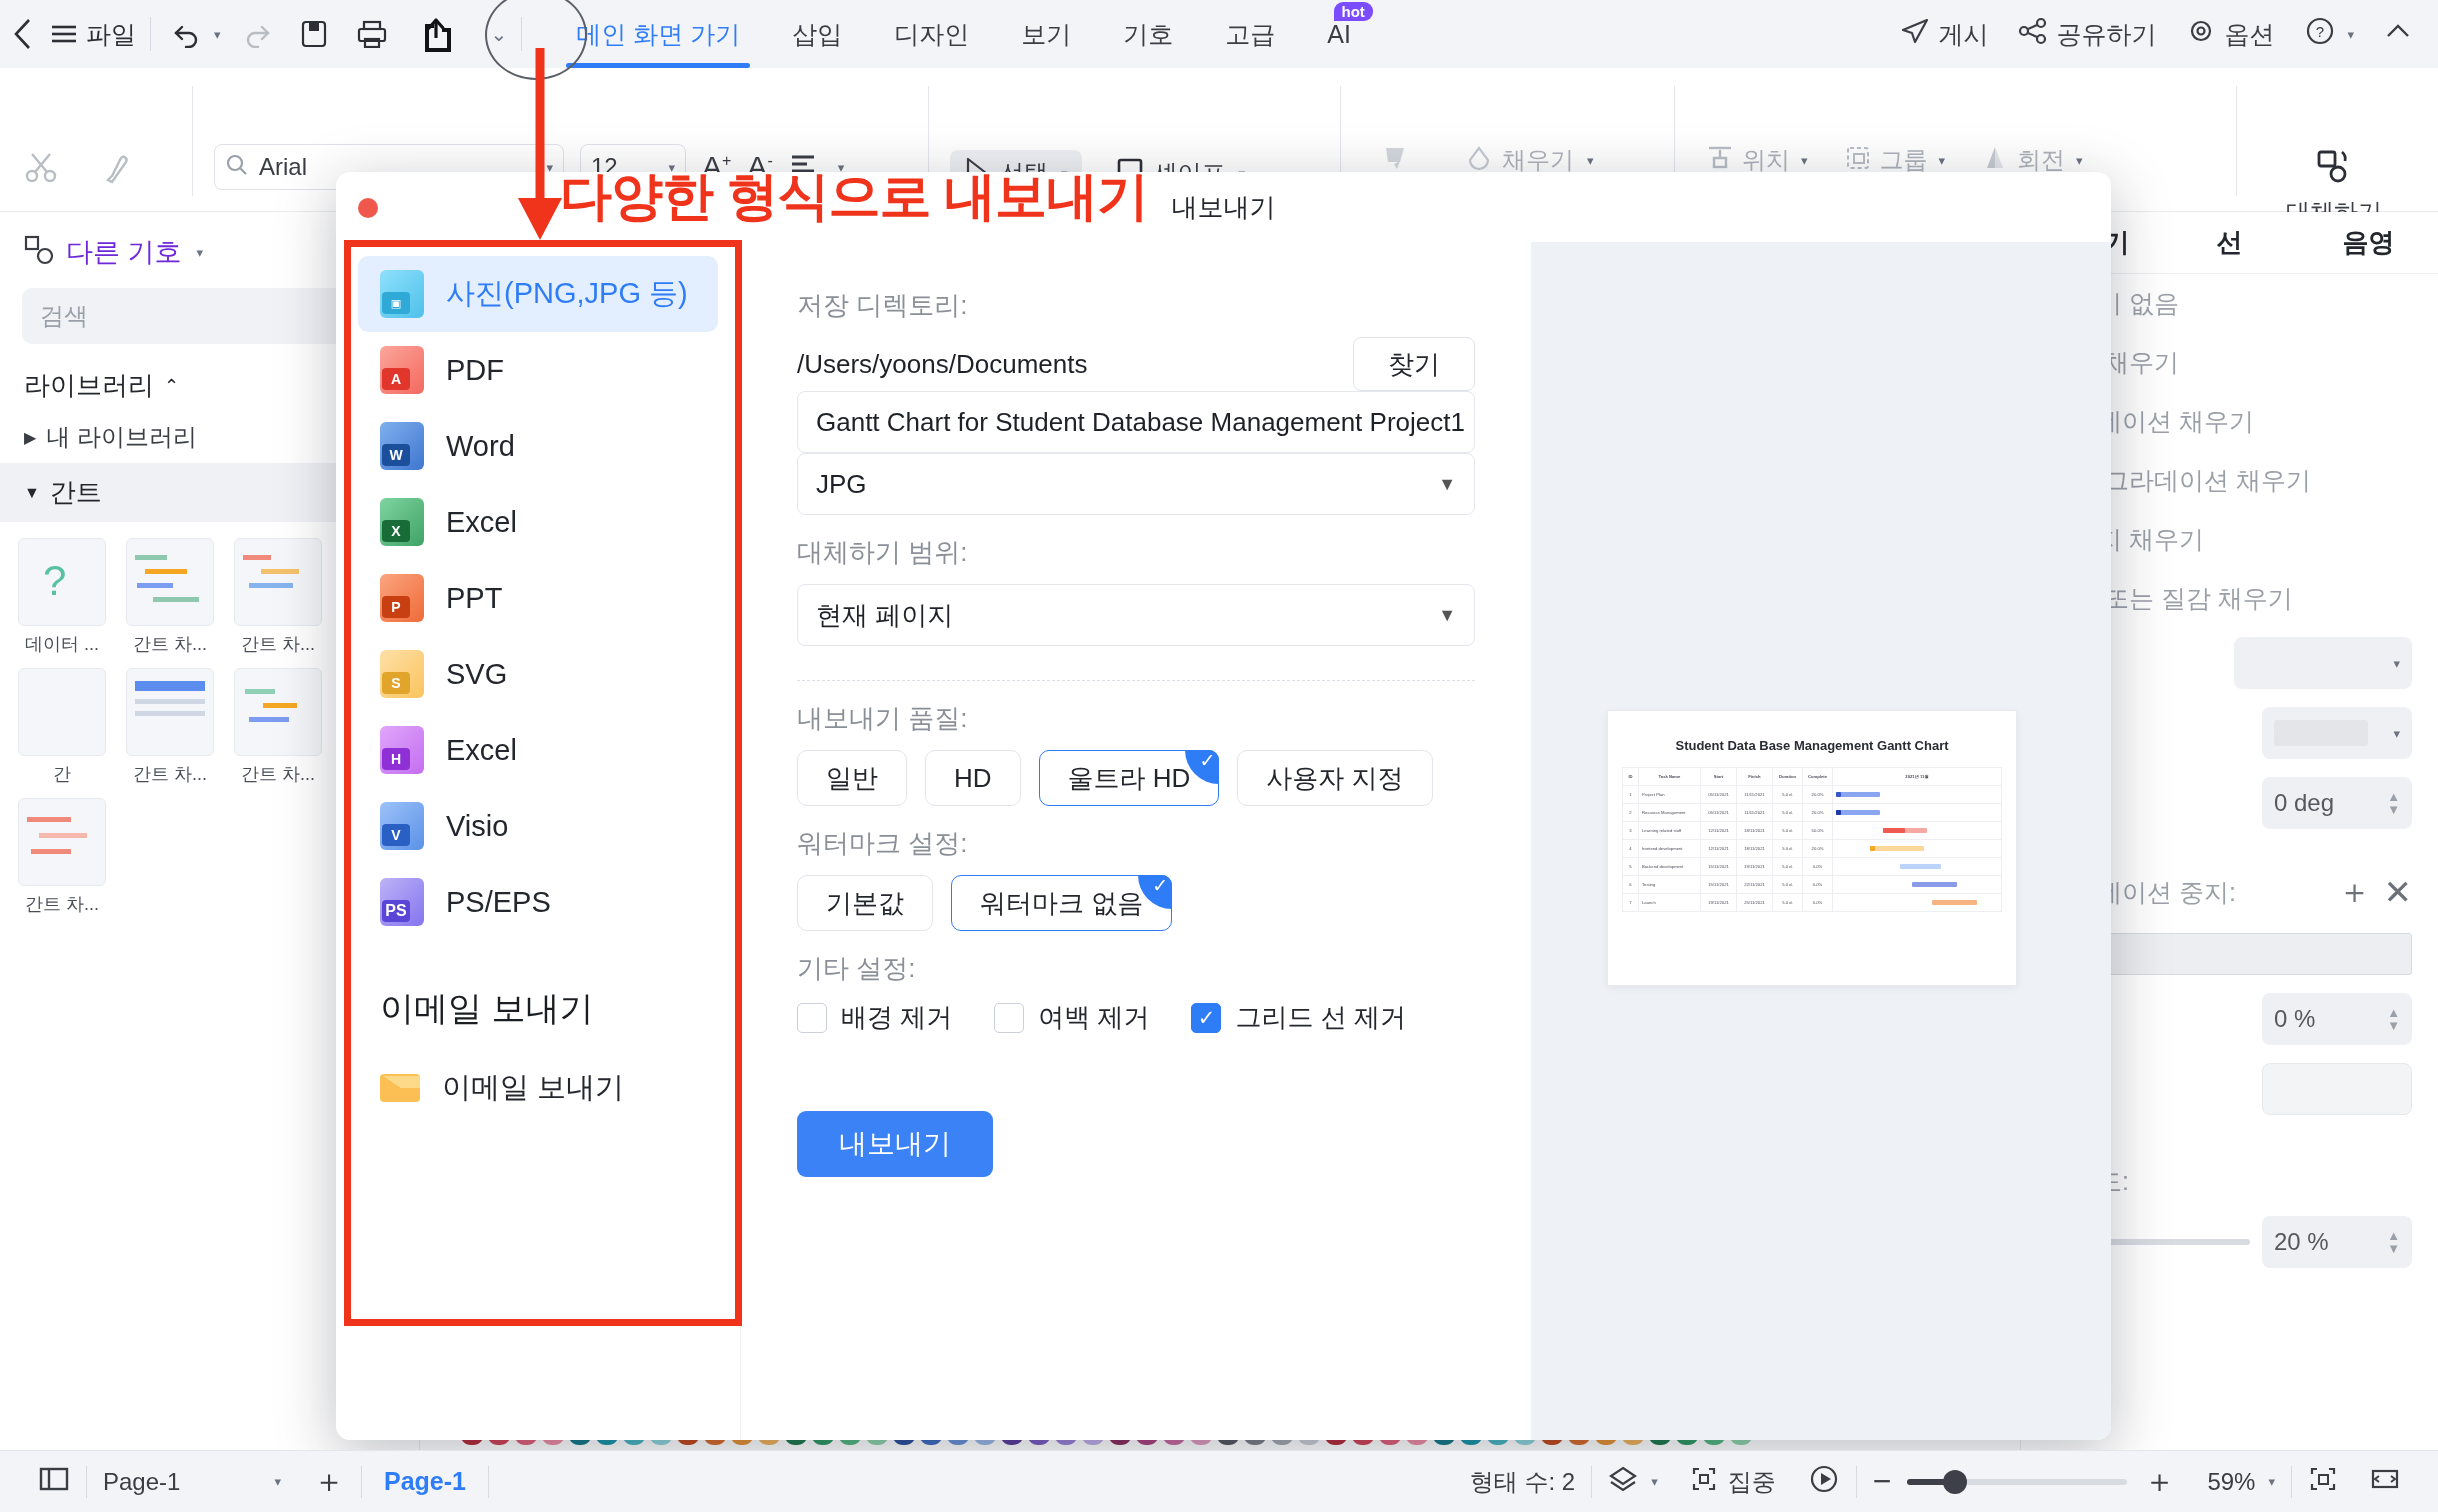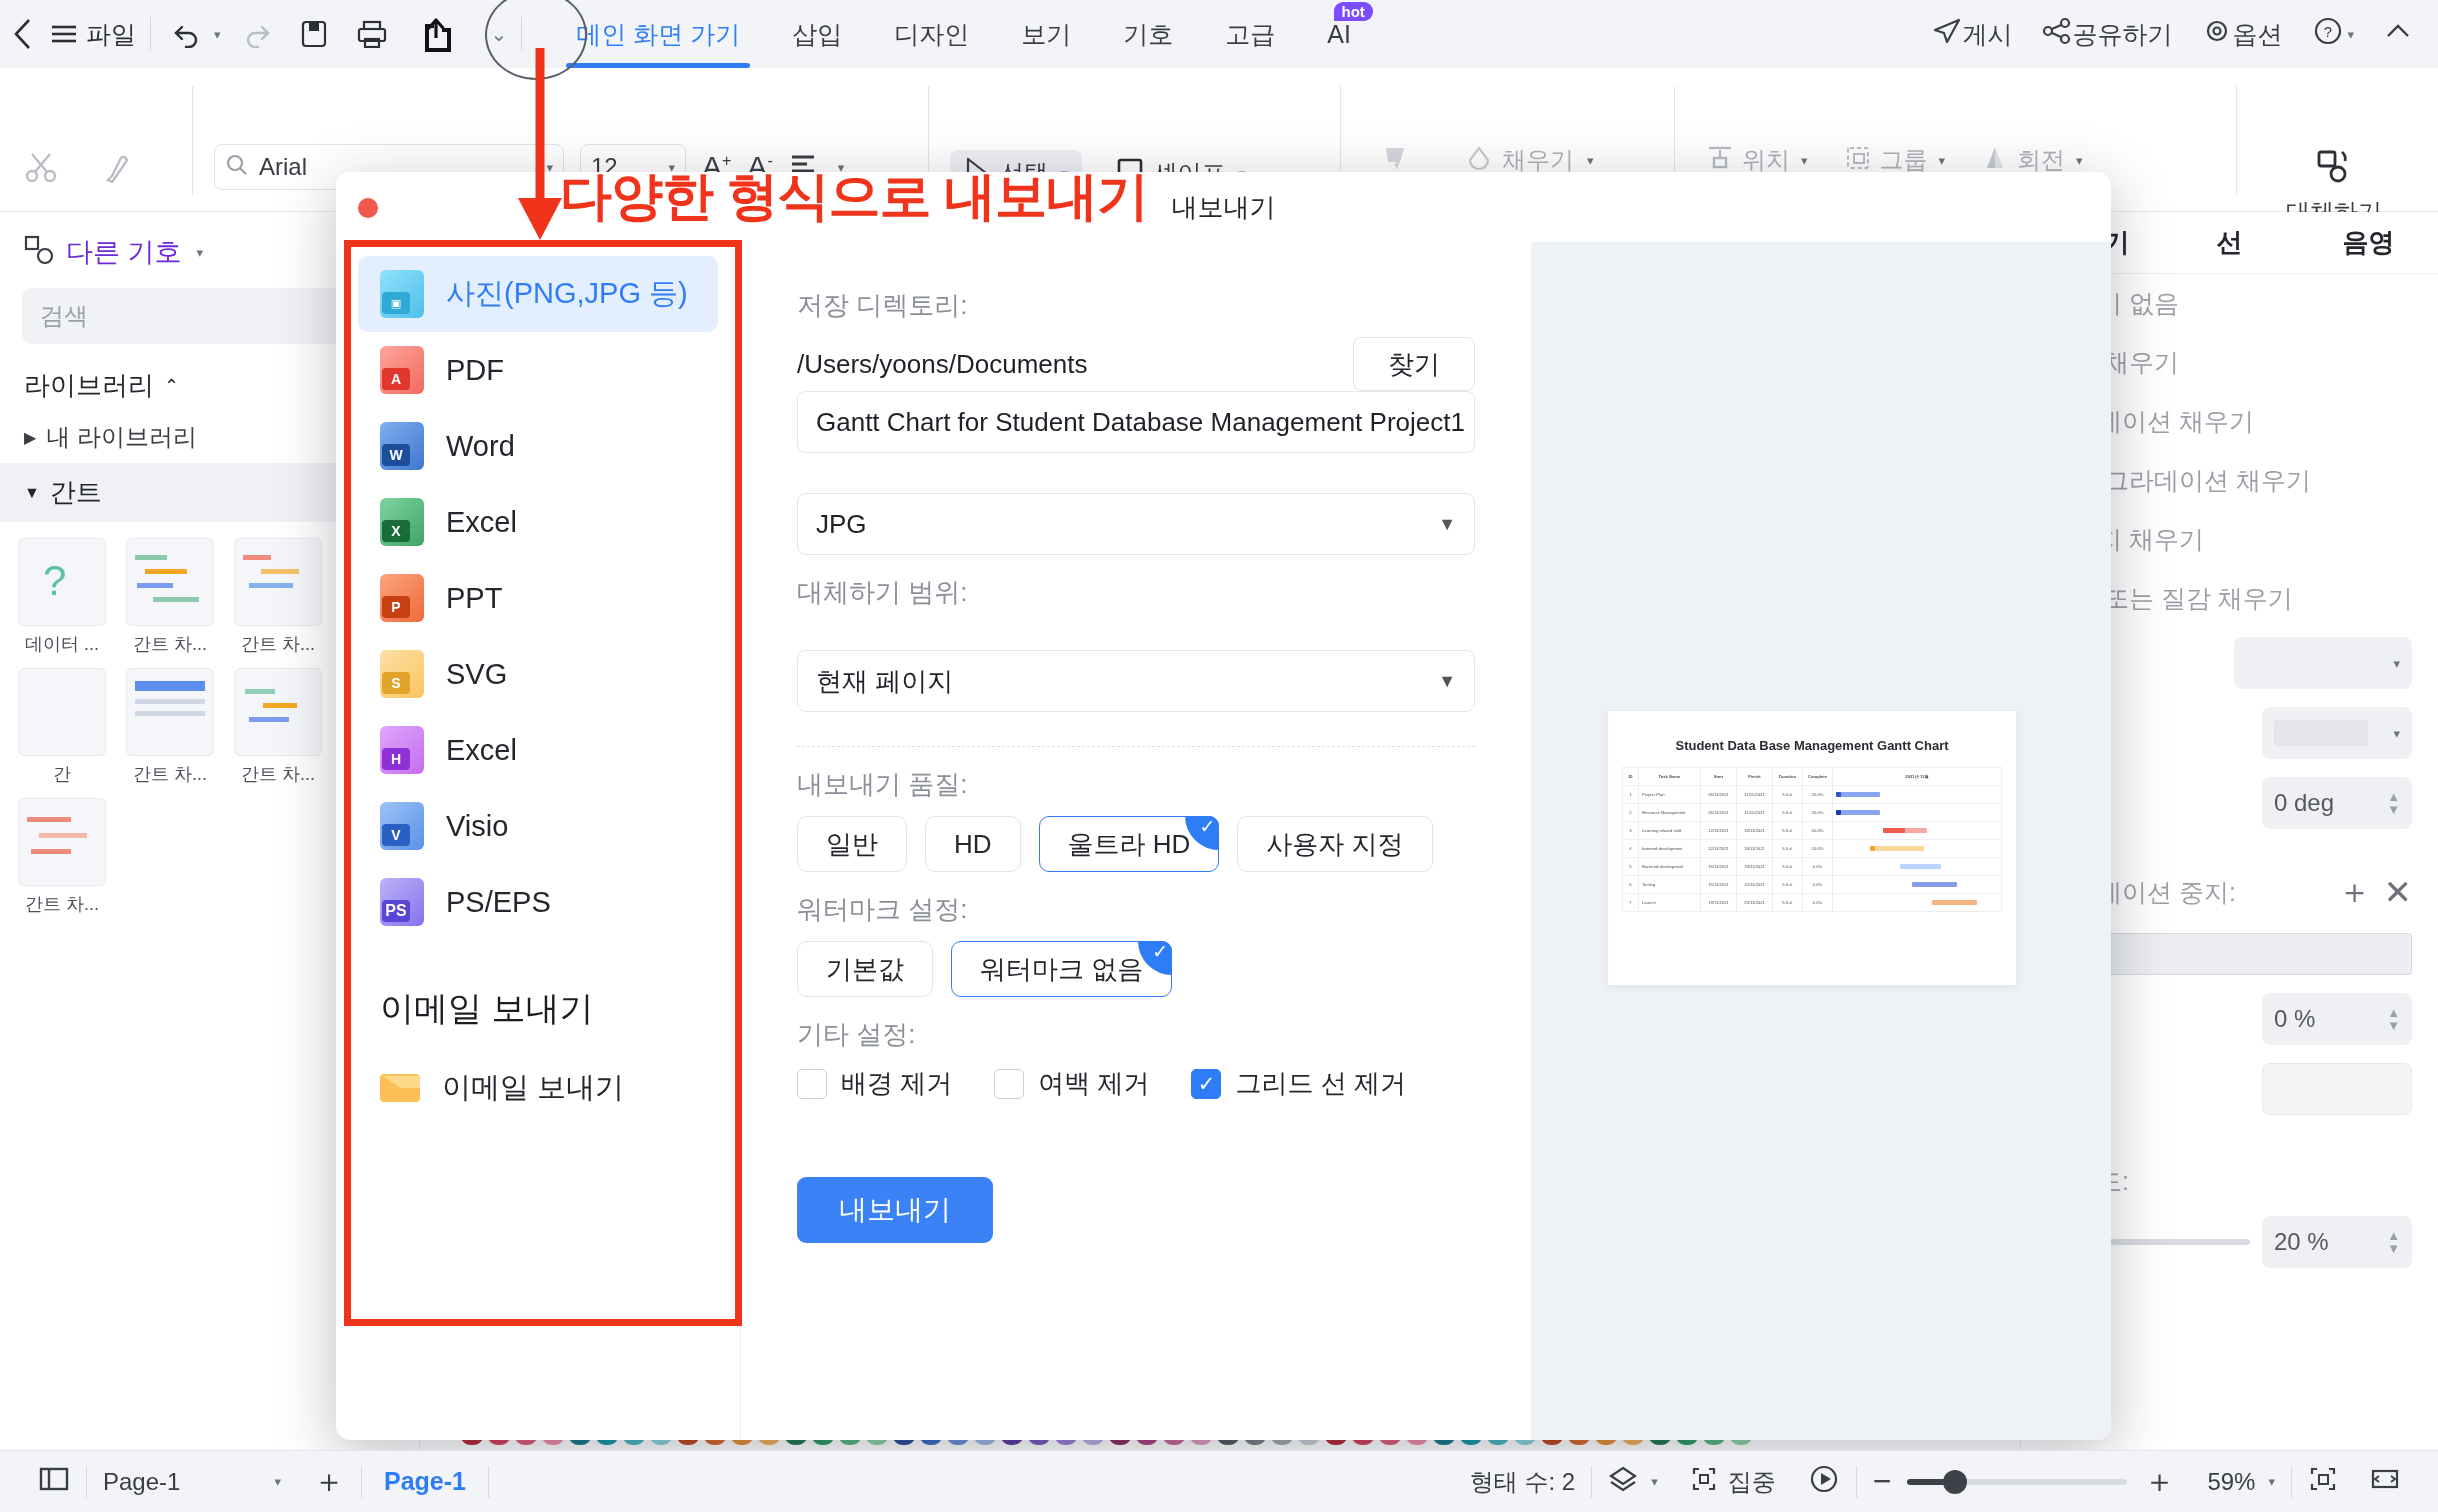--- a/index.html
+++ b/index.html
@@ -34,21 +34,21 @@
     background:#2f7df6; border-radius:3px;
   }
   .ai-badge {
     position:absolute; top:2px; right:4px; background:#7b4dff; color:#fff;
     font-size:15px; padding:1px 8px; border-radius:9px 9px 9px 0; font-weight:bold;
   }
   .topbar-right {
     position:absolute; right:14px; top:0; height:68px; display:flex; align-items:center; gap:6px;
   }
   .tr-item {
-    display:flex; align-items:center; gap:0; padding:0 12px; height:48px;
+    display:flex; align-items:center; gap:8px; padding:0 12px; height:48px;
     font-size:25px; color:#3a3d44; cursor:pointer; white-space:nowrap;
   }
 
   
   .ribbon {
     position:absolute; left:0; top:68px; width:2438px; height:144px;
     background:#ffffff; border-bottom:1px solid #e8eaee;
   }
   .rb-sep { position:absolute; top:18px; width:1px; height:110px; background:#e3e6eb; }
   .rb-grp { position:absolute; top:70px; }
@@ -158,21 +158,21 @@
     height:62px; border:1px solid #e4e7ec; border-radius:8px; display:flex; align-items:center;
     padding:0 18px; font-size:26px; color:#1e2127; background:#fff; overflow:hidden; white-space:nowrap;
   }
   .f-path { font-size:26px; color:#1e2127; display:flex; align-items:center; justify-content:space-between; }
   .btn-browse {
     border:1px solid #e0e3e9; border-radius:8px; height:54px; padding:0 34px;
     display:flex; align-items:center; font-size:26px; color:#23262c; background:#fff; cursor:pointer;
   }
   .f-select {
     height:62px; border:1px solid #e4e7ec; border-radius:8px; display:flex; align-items:center;
-    justify-content:space-between; padding:0 18px; font-size:26px; color:#1e2127; cursor:pointer;margin-top:40px;
+    justify-content:space-between; padding:0 18px; font-size:26px; color:#1e2127; cursor:pointer;
   }
   .dashed { border-top:1px dashed #dcdfe5; margin:34px 0 6px; }
   .chips { display:flex; gap:18px; margin-top:8px; }
   .chip {
     border:1px solid #e2e5ea; border-radius:10px; height:56px; padding:0 28px;
     display:flex; align-items:center; font-size:26px; color:#23262c; background:#fff;
     position:relative; cursor:pointer; white-space:nowrap;
   }
   .chip.sel { border-color:#2f7df6; color:#23262c; }
   .chip.sel::after {

